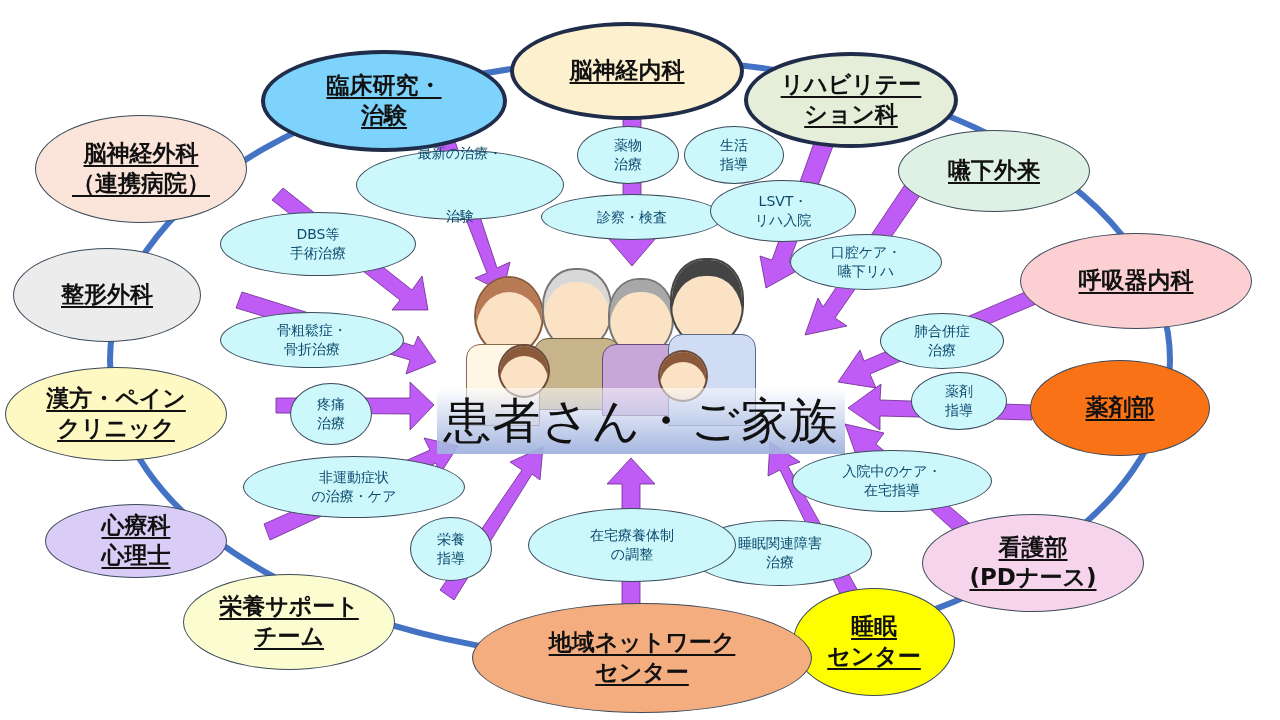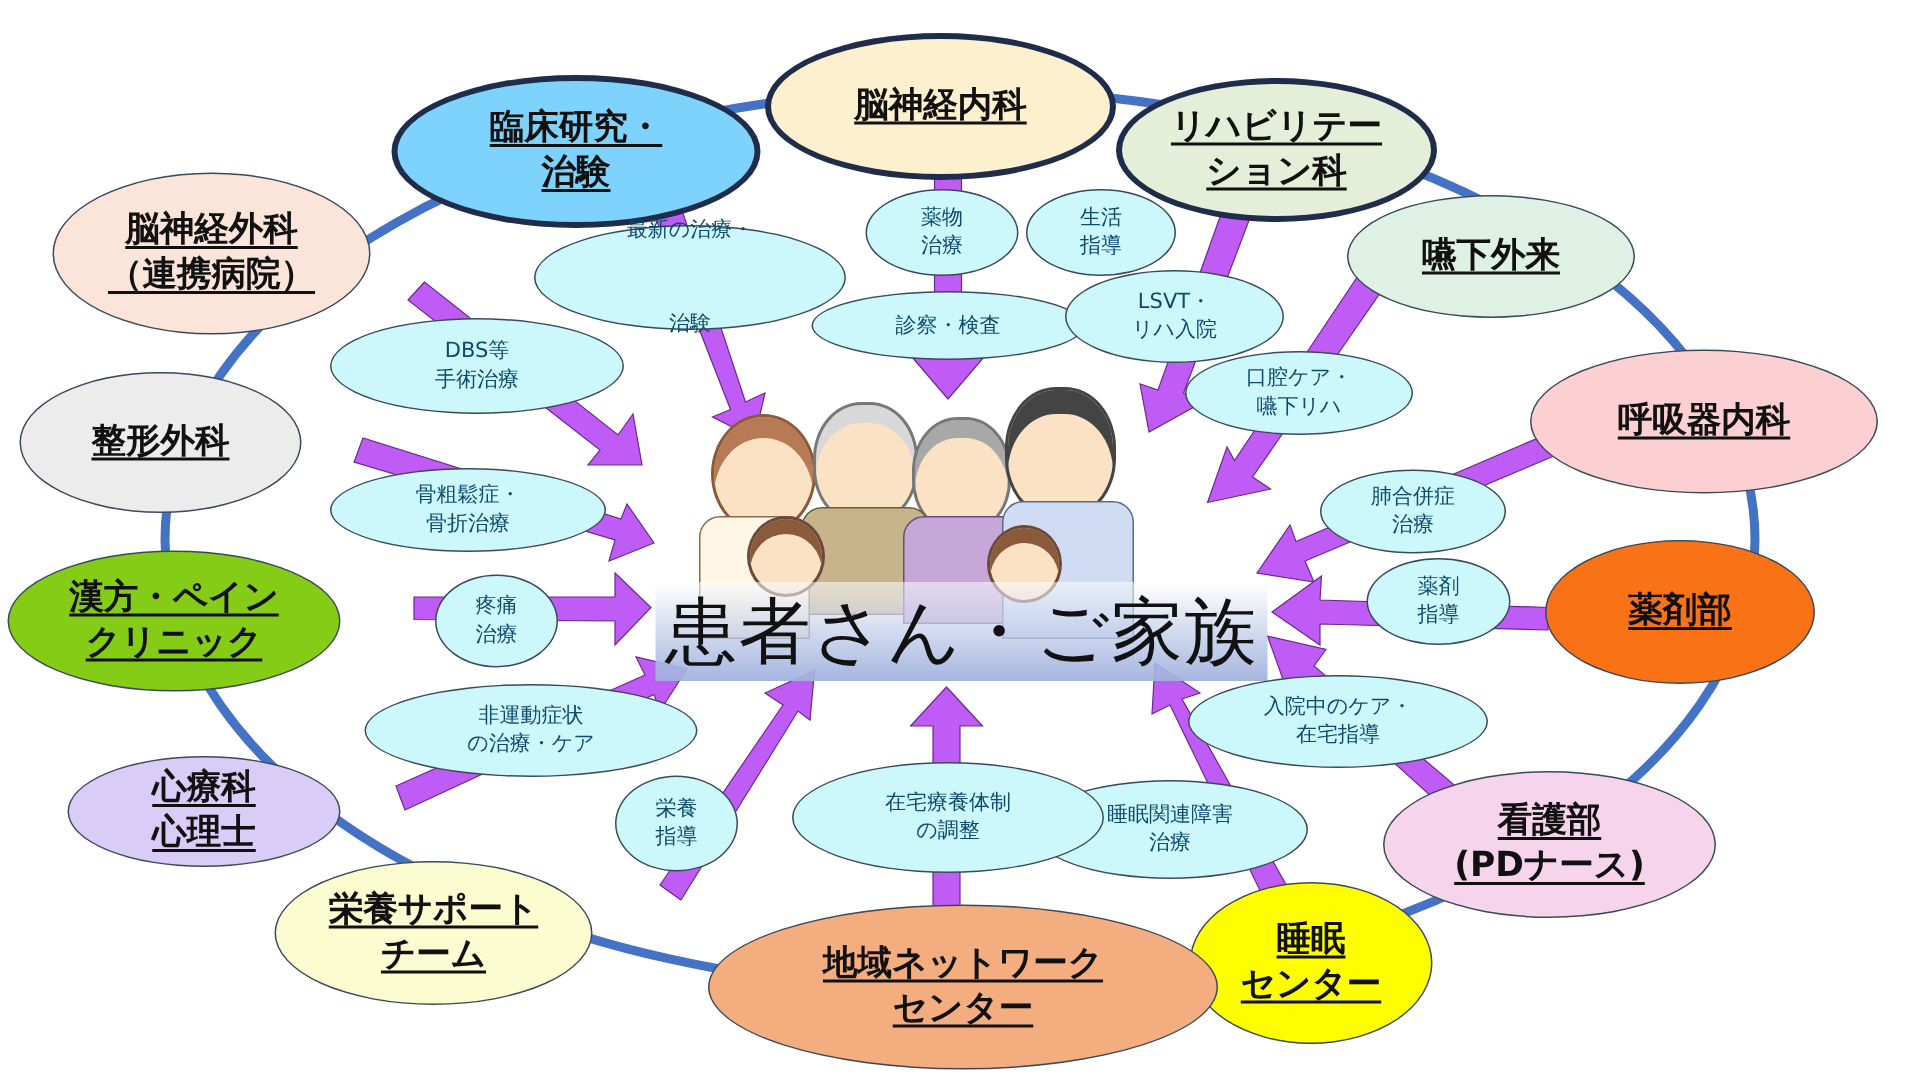--- a/index.html
+++ b/index.html
@@ -98,21 +98,21 @@
   <span>センター</span>
 </div>
 <div class="node dept" style="left:183px;top:574px;width:212px;height:96px;background:#fbfcd0;">
   <span>栄養サポート</span>
   <span>チーム</span>
 </div>
 <div class="node dept" style="left:45px;top:504px;width:182px;height:74px;background:#d9cdf8;">
   <span>心療科</span>
   <span>心理士</span>
 </div>
-<div class="node dept" style="left:5px;top:367px;width:222px;height:94px;background:#84cc16;">
+<div class="node dept" style="left:5px;top:367px;width:222px;height:94px;background:#fef9c3;">
   <span>漢方・ペイン</span>
   <span>クリニック</span>
 </div>
 <div class="node dept" style="left:13px;top:248px;width:188px;height:94px;background:#ececec;">
   <span>整形外科</span>
 </div>
 <div class="node dept" style="left:35px;top:115px;width:212px;height:108px;background:#fbe5da;">
   <span>脳神経外科</span>
   <span>（連携病院）</span>
 </div>

